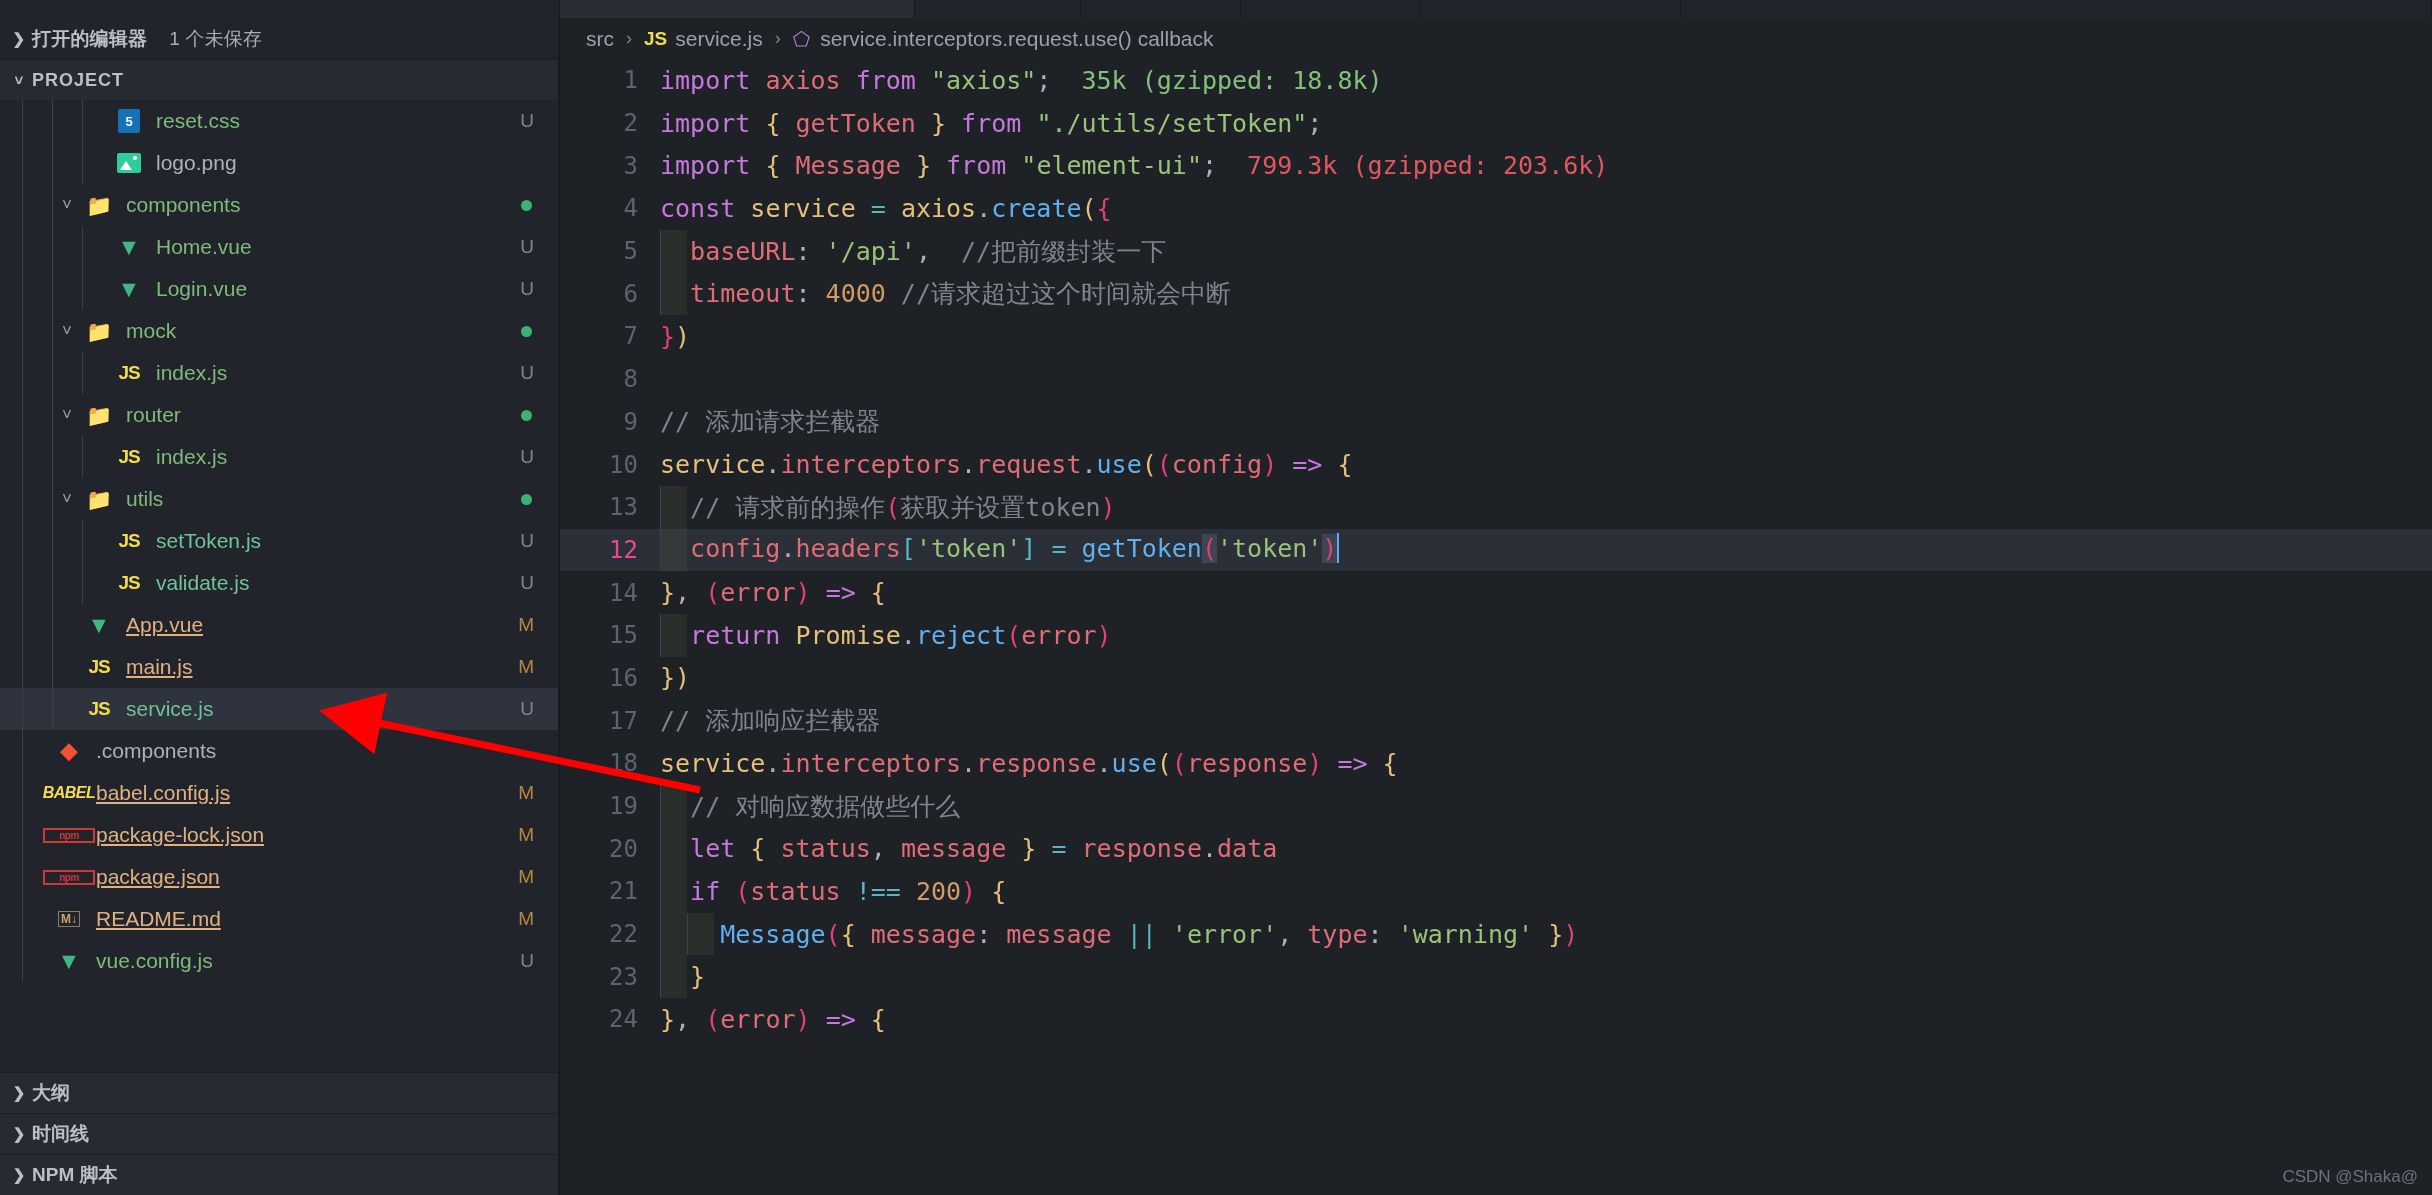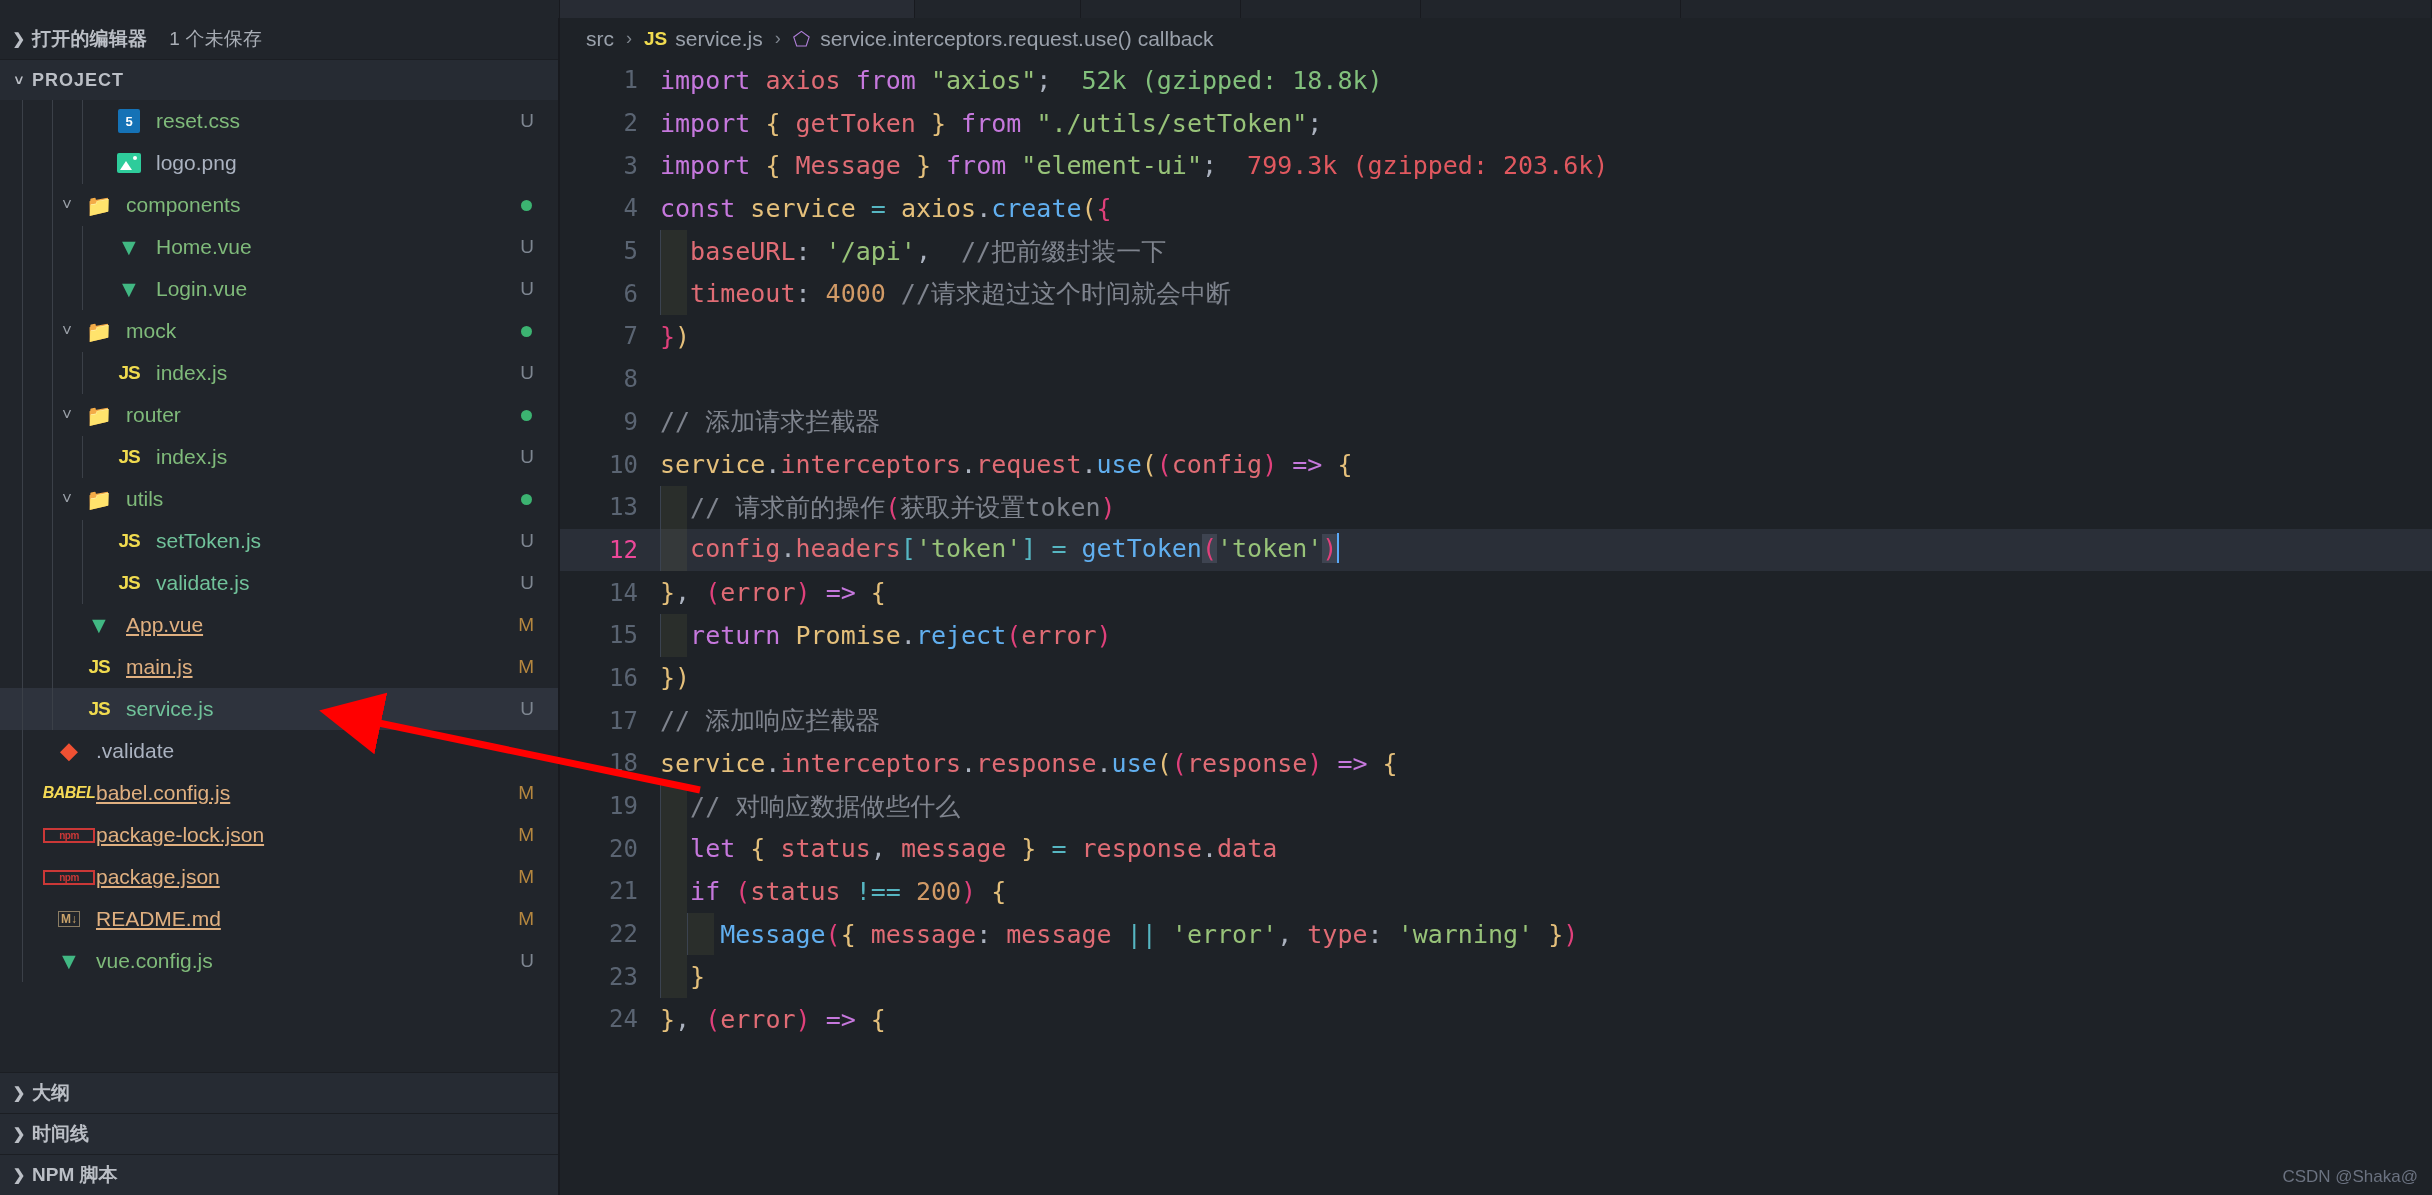--- a/index.html
+++ b/index.html
@@ -381,21 +381,21 @@
               <span class="label clr-green2">service.js</span>
               <span class="badge">U</span>
             </div>
             <div class="row">
               <span class="guide" style="left:22px"></span>
               <span style="display:inline-block;width:22px;flex-shrink:0"></span>
               <span class="twisty"></span>
               <span class="ficon">
                 <span class="ic-git">◆</span>
               </span>
-              <span class="label clr-grey">.validate</span>
+              <span class="label clr-grey">.components</span>
             </div>
             <div class="row">
               <span class="guide" style="left:22px"></span>
               <span style="display:inline-block;width:22px;flex-shrink:0"></span>
               <span class="twisty"></span>
               <span class="ficon">
                 <span class="ic-babel">BABEL</span>
               </span>
               <span class="label clr-tan">babel.config.js</span>
               <span class="badge mod">M</span>
@@ -467,21 +467,21 @@
         <span>src</span>
         <span class="sep">›</span>
         <span class="jsico">JS</span>
         <span>service.js</span>
         <span class="sep">›</span>
         <span class="symico">⬠</span>
         <span>service.interceptors.request.use() callback</span>
       </div>
 
       <div class="code-area" id="code-area">
-          <div class="cline"><span class="lnum">1</span><span class="ctext"><span class="kw">import</span><span class="punc"> </span><span class="ident">axios</span><span class="punc"> </span><span class="kw">from</span><span class="punc"> </span><span class="str">"axios"</span><span class="punc">;</span><span class="inline-hint-g">  52k (gzipped: 18.8k)</span></span></div>
+          <div class="cline"><span class="lnum">1</span><span class="ctext"><span class="kw">import</span><span class="punc"> </span><span class="ident">axios</span><span class="punc"> </span><span class="kw">from</span><span class="punc"> </span><span class="str">"axios"</span><span class="punc">;</span><span class="inline-hint-g">  35k (gzipped: 18.8k)</span></span></div>
           <div class="cline"><span class="lnum">2</span><span class="ctext"><span class="kw">import</span><span class="punc"> </span><span class="paren-y">{</span><span class="punc"> </span><span class="ident">getToken</span><span class="punc"> </span><span class="paren-y">}</span><span class="punc"> </span><span class="kw">from</span><span class="punc"> </span><span class="str">"./utils/setToken"</span><span class="punc">;</span></span></div>
           <div class="cline"><span class="lnum">3</span><span class="ctext"><span class="kw">import</span><span class="punc"> </span><span class="paren-y">{</span><span class="punc"> </span><span class="ident">Message</span><span class="punc"> </span><span class="paren-y">}</span><span class="punc"> </span><span class="kw">from</span><span class="punc"> </span><span class="str">"element-ui"</span><span class="punc">;</span><span class="inline-hint-r">  799.3k (gzipped: 203.6k)</span></span></div>
           <div class="cline"><span class="lnum">4</span><span class="ctext"><span class="kw">const</span><span class="punc"> </span><span class="var-y">service</span><span class="punc"> </span><span class="op">=</span><span class="punc"> </span><span class="var-y">axios</span><span class="punc">.</span><span class="fn">create</span><span class="paren-y">(</span><span class="paren-p">{</span></span></div>
           <div class="cline"><span class="indent-block" style="left:100px"></span><span class="indent-guide" style="left:100px"></span><span class="lnum">5</span><span class="ctext"><span class="punc">  </span><span class="ident">baseURL</span><span class="punc">: </span><span class="str">'/api'</span><span class="punc">,</span><span class="cmt">  //把前缀封装一下</span></span></div>
           <div class="cline"><span class="indent-block" style="left:100px"></span><span class="indent-guide" style="left:100px"></span><span class="lnum">6</span><span class="ctext"><span class="punc">  </span><span class="ident">timeout</span><span class="punc">: </span><span class="num">4000</span><span class="cmt"> //请求超过这个时间就会中断</span></span></div>
           <div class="cline"><span class="lnum">7</span><span class="ctext"><span class="paren-p">}</span><span class="paren-y">)</span></span></div>
           <div class="cline"><span class="lnum">8</span><span class="ctext"></span></div>
           <div class="cline"><span class="lnum">9</span><span class="ctext"><span class="cmt">// 添加请求拦截器</span></span></div>
           <div class="cline"><span class="lnum">10</span><span class="ctext"><span class="var-y">service</span><span class="punc">.</span><span class="ident">interceptors</span><span class="punc">.</span><span class="ident">request</span><span class="punc">.</span><span class="fn">use</span><span class="paren-y">(</span><span class="paren-p">(</span><span class="ident">config</span><span class="paren-p">)</span><span class="punc"> </span><span class="opm">=&gt;</span><span class="punc"> </span><span class="paren-y">{</span></span></div>
           <div class="cline"><span class="indent-block" style="left:100px"></span><span class="indent-guide" style="left:100px"></span><span class="lnum">13</span><span class="ctext"><span class="punc">  </span><span class="cmt">// 请求前的操作</span><span class="paren-p">(</span><span class="cmt">获取并设置token</span><span class="paren-p">)</span></span></div>

